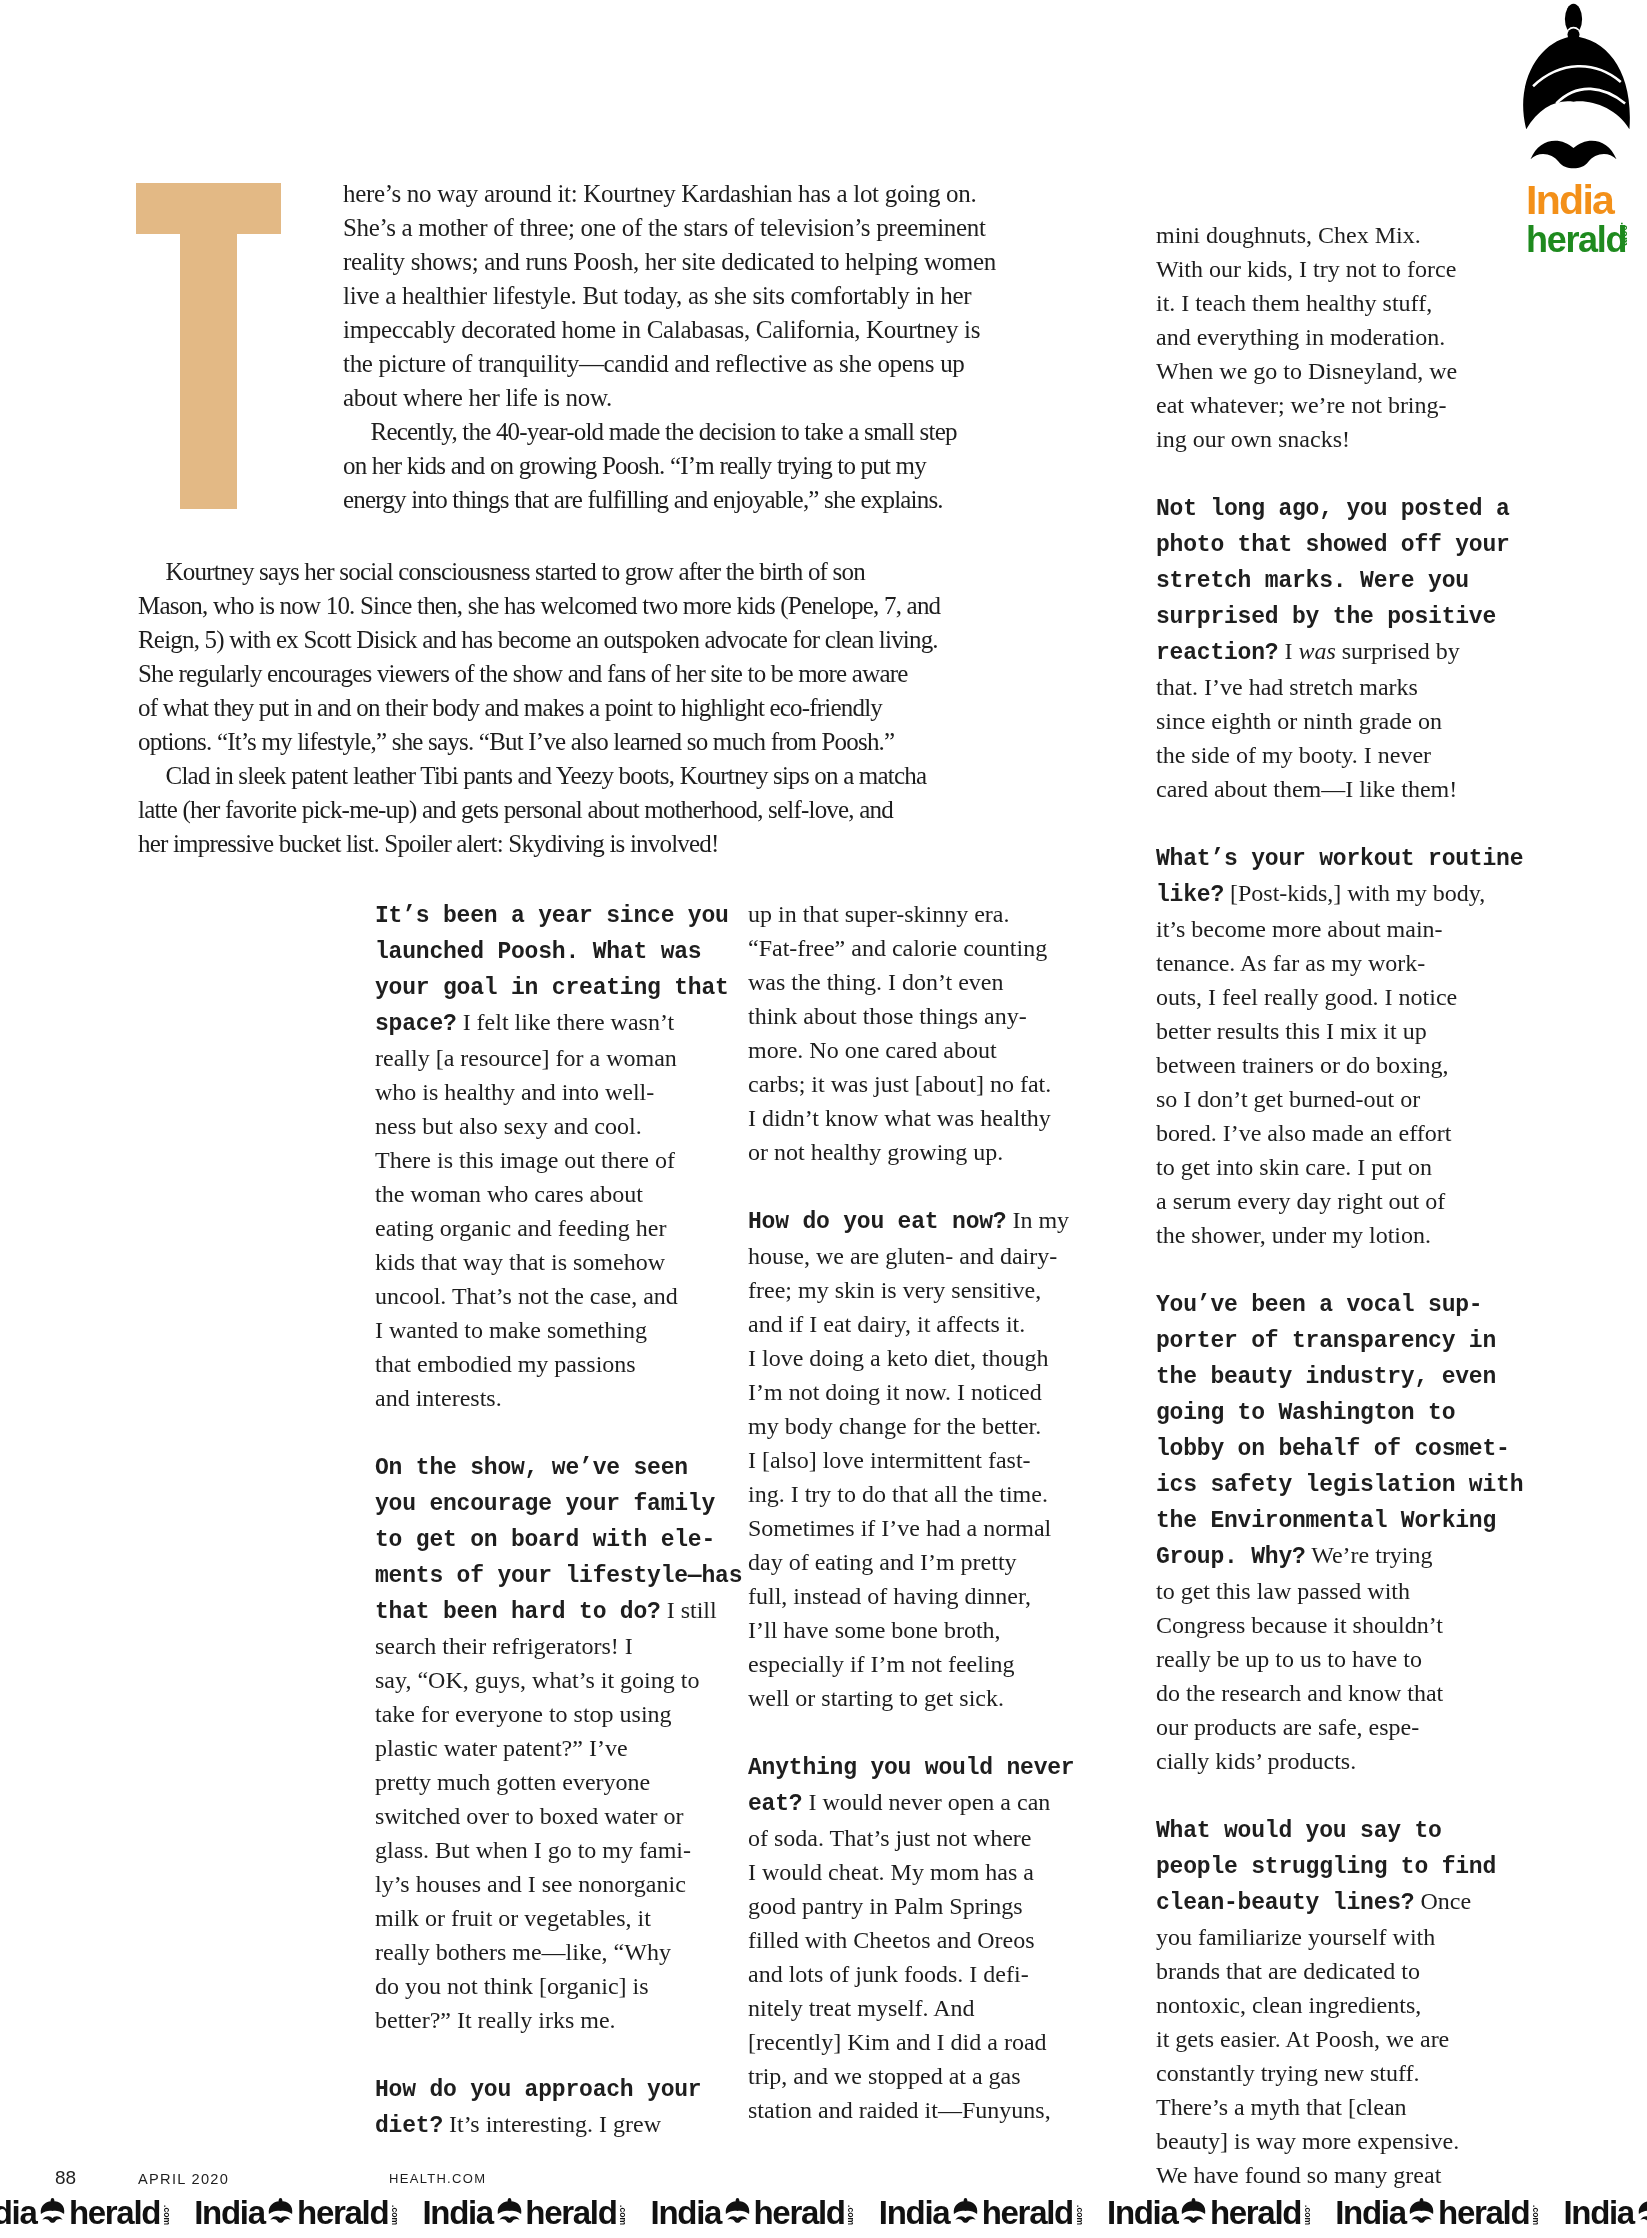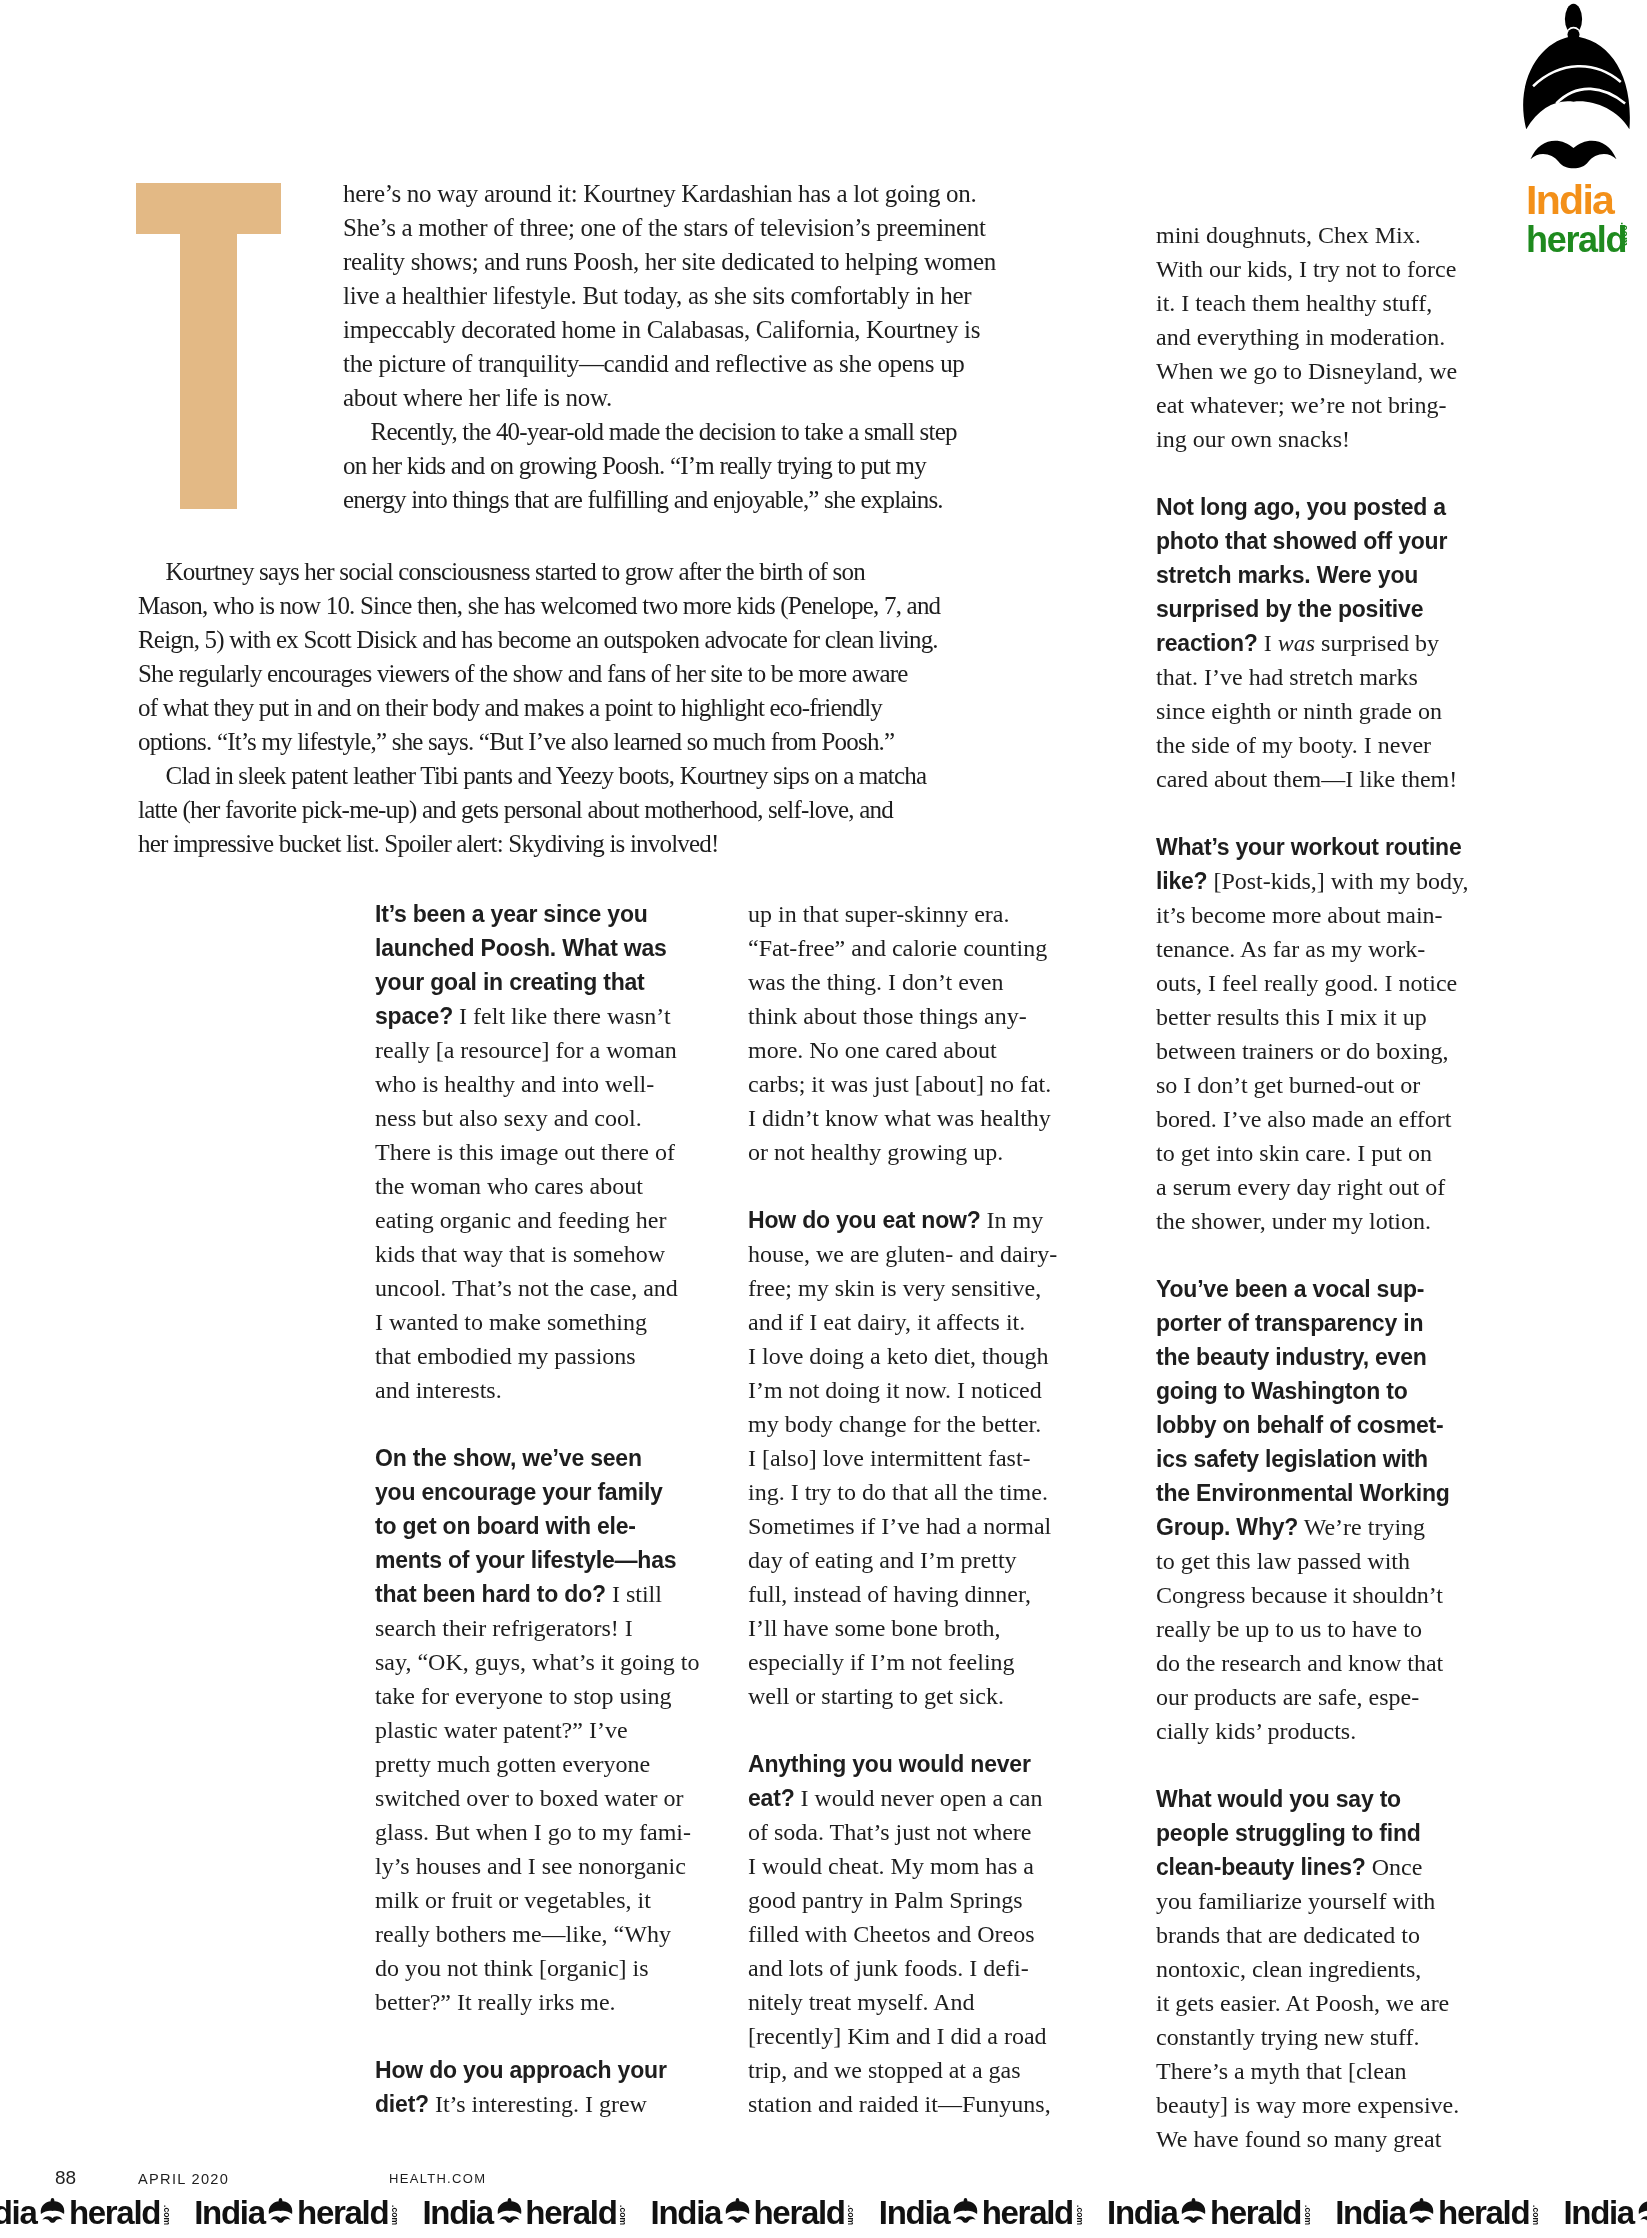--- a/index.html
+++ b/index.html
@@ -18,21 +18,21 @@
   #intro-block-1 { left: 343px; top: 177px; }
   #intro-block-2 { left: 138px; top: 555px; }
   .intro .indent { padding-left: 27.6px; }
   .intro .tight { letter-spacing: -0.8px; }
 
   
   .col { position: absolute; width: 370px; font-size: 24px; line-height: 34px; }
   #col-1 { left: 340px; top: 897px; margin-left: 35px; }
   #col-2 { left: 748px; top: 897px; }
   #col-3 { left: 1156px; top: 177px; margin-top: 41px; }
-  .q { font-family: Liberation Sans, sans-serif; font-weight: bold; font-size: 23px; letter-spacing: -0.2px; }
+  .q { font-family: Liberation Mono, monospace; font-weight: bold; font-size: 23px; letter-spacing: -0.2px; }
   .a { font-family: "Liberation Serif", "DejaVu Serif", serif; }
   .gap { height: 34px; }
 
   
   #folio { position: absolute; top: 2167px; left: 55px; font-size: 19px; font-weight: normal; }
   #folio-date { position: absolute; top: 2171px; left: 138px; font-size: 14.6px; letter-spacing: 1.3px; }
   #folio-site { position: absolute; top: 2171px; left: 389px; font-size: 13px; letter-spacing: 1.3px; }
 
   
   #wm-logo { position: absolute; left: 1509px; top: 0; width: 129px; height: 267px; }

